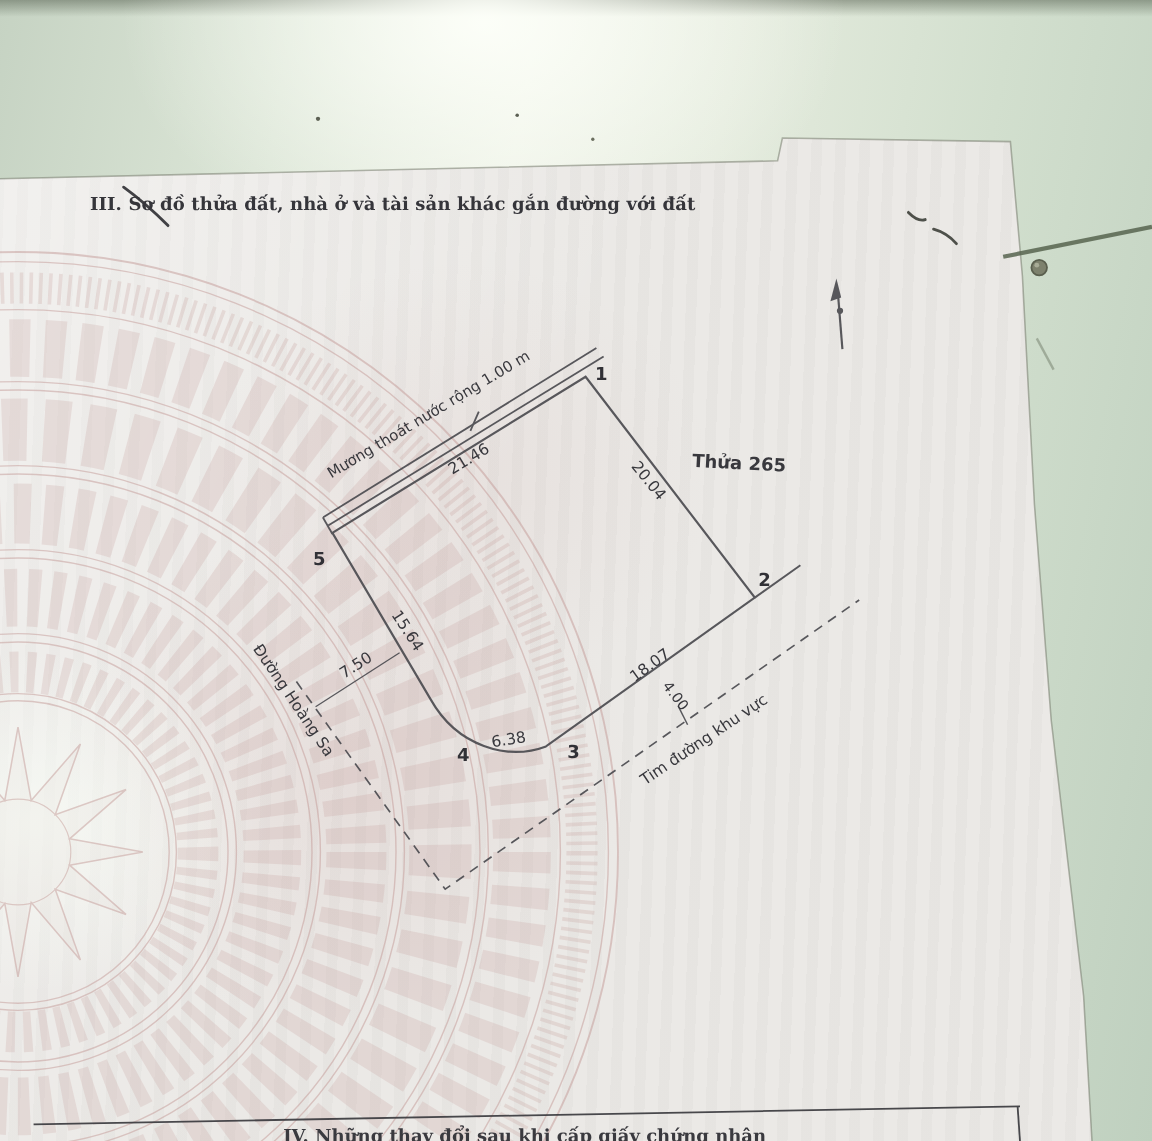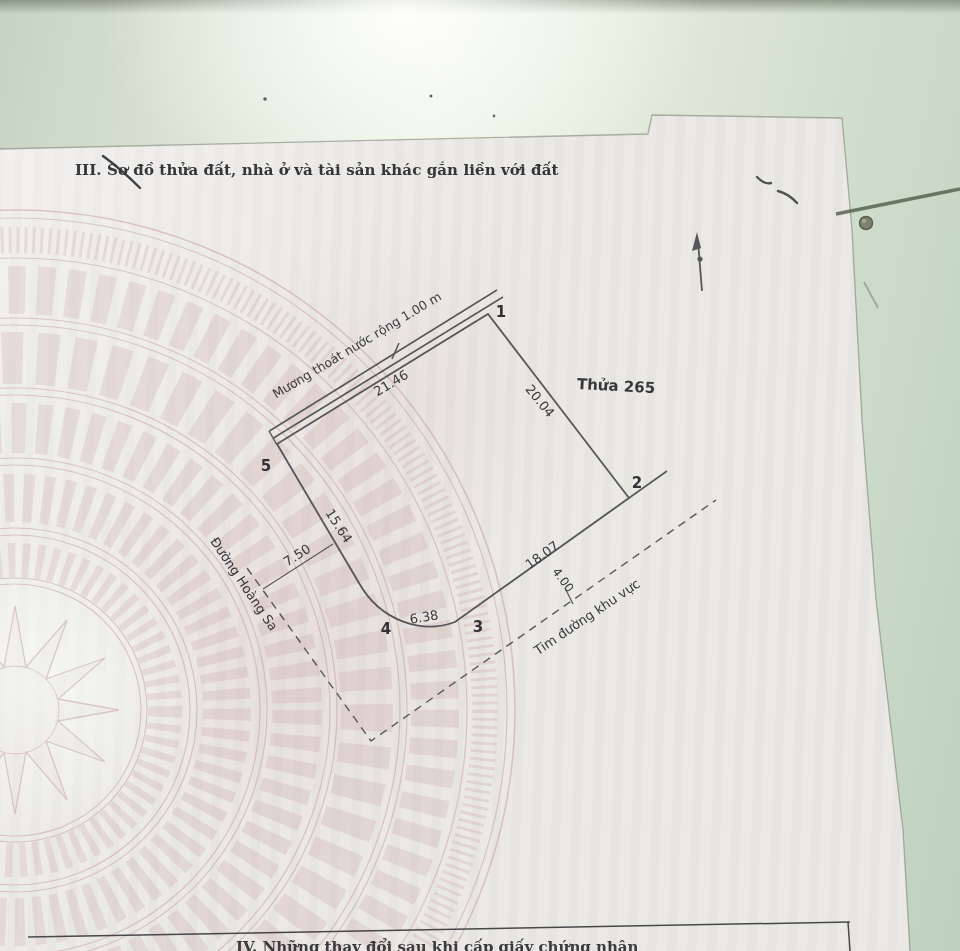--- a/index.html
+++ b/index.html
@@ -88,21 +88,21 @@
           <path d="M848,922 L850,951"></path>
         </g>
       </g>
       <g stroke="#33362f" fill="none" stroke-linecap="round">
         <path stroke="#2e2e32" stroke-width="2.4" opacity=".9" d="M103,156 Q121,169 140,188"></path>
         <path stroke-width="2.4" opacity=".85" d="M757,177 Q765,185 771,183"></path>
         <path stroke-width="2.4" opacity=".85" d="M778,191 Q789,194 797,203"></path>
       </g>
     </svg>
 
-    <div class="ttl">III. Sơ đồ thửa đất, nhà ở và tài sản khác gắn liền với đất</div>
+    <div class="ttl">III. Sơ đồ thửa đất, nhà ở và tài sản khác gắn đường với đất</div>
     <div class="ttl2">IV. Những thay đổi sau khi cấp giấy chứng nhận</div>
 
     <span class="lbl vx" style="left:501px;top:312px;">1</span>
     <span class="lbl vx" style="left:637px;top:483px;">2</span>
     <span class="lbl vx" style="left:478px;top:627px;">3</span>
     <span class="lbl vx" style="left:386px;top:629px;">4</span>
     <span class="lbl vx" style="left:266px;top:466px;">5</span>
 
     <span class="lbl" style="left:616px;top:386px;--r:3deg;font-size:15px;font-weight:600;">Thửa 265</span>
     <span class="lbl" style="left:357px;top:345px;--r:-31deg;font-size:12.5px;">Mương thoát nước rộng 1.00 m</span>

